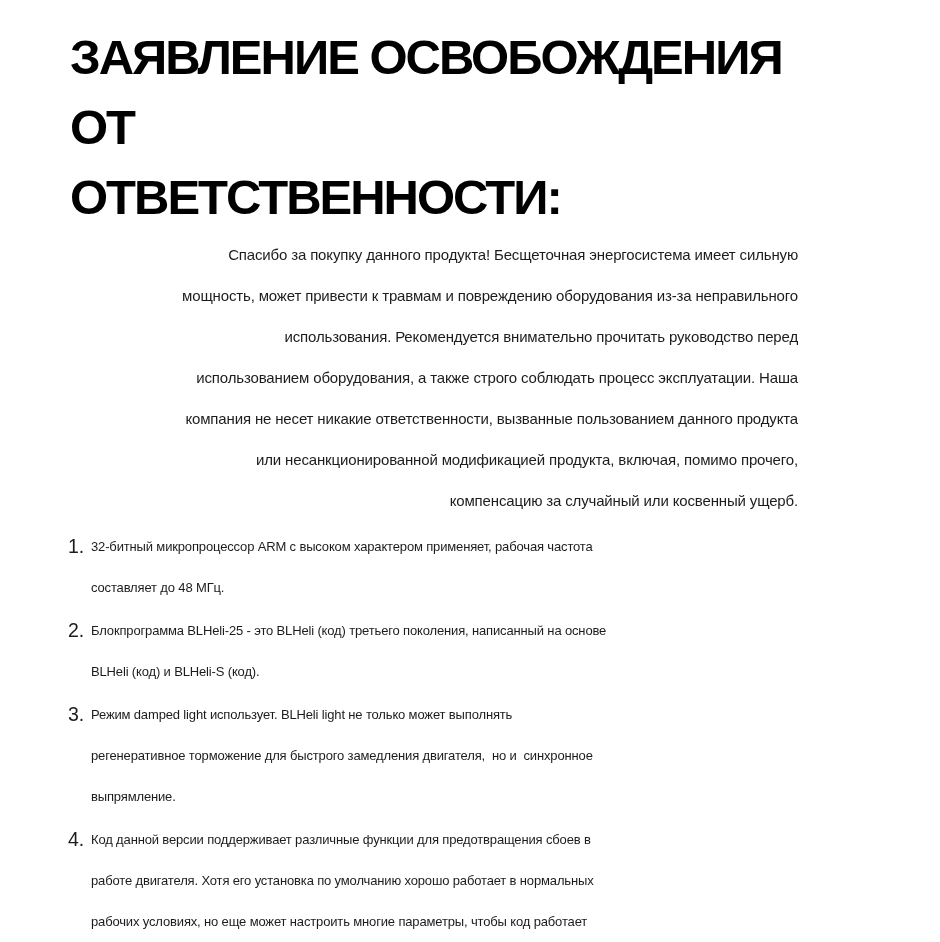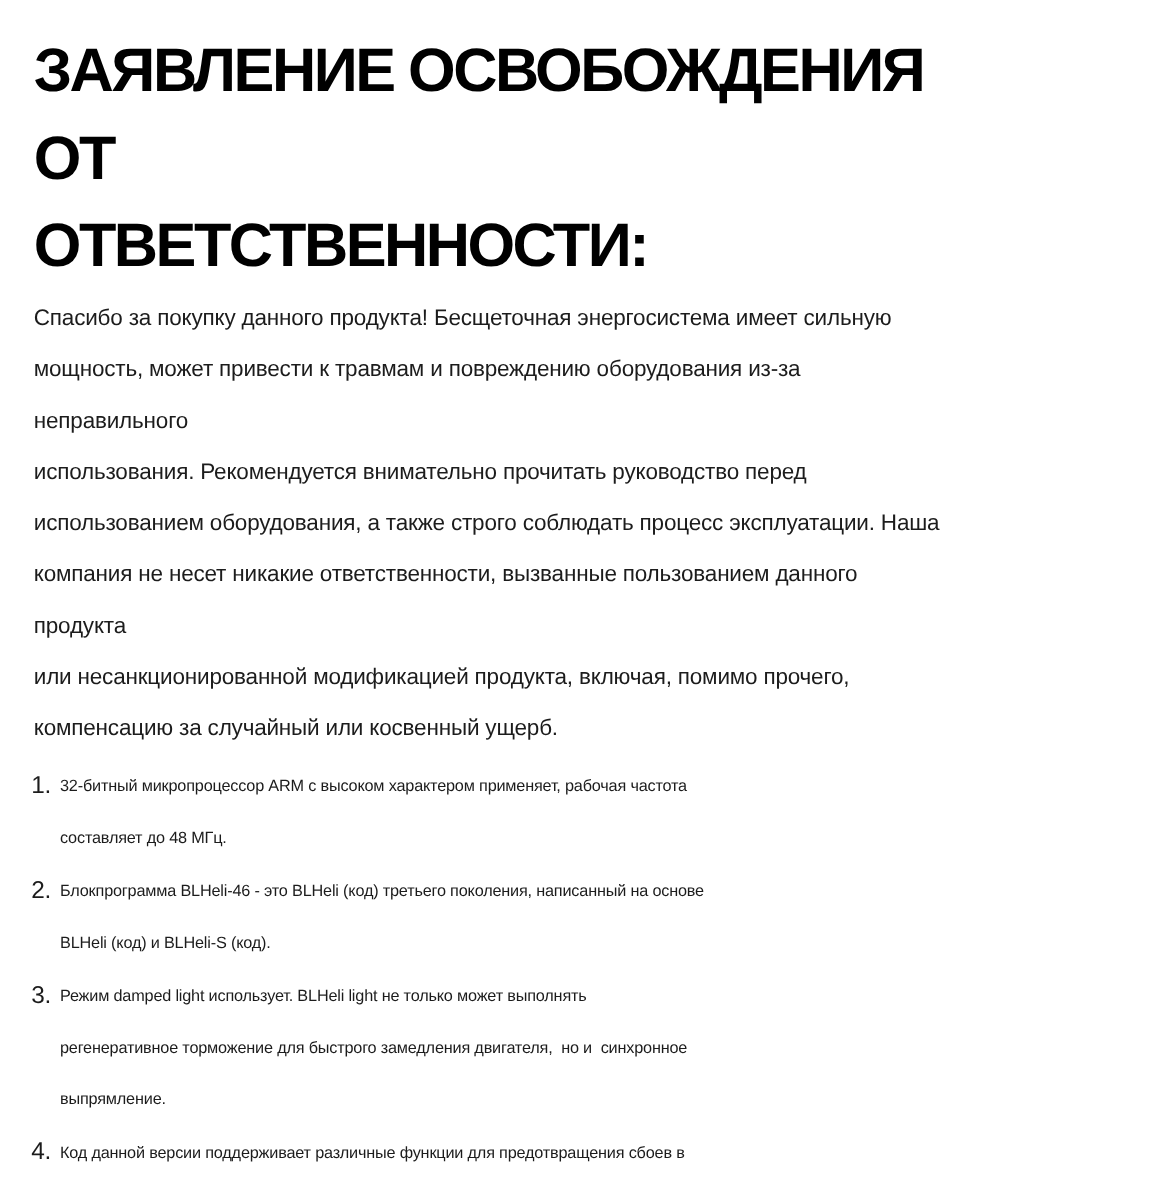--- a/index.html
+++ b/index.html
@@ -13,37 +13,39 @@
     overflow: hidden;
     font-family: "Liberation Sans", sans-serif;
     color: #1c1c1c;
   }
   .page {
     padding: 22px 8px 0 27px;
     box-sizing: border-box;
     width: 763px;
     height: 942px;
     overflow: hidden;
+    margin-left: 43px;
   }
   .pre { white-space: pre-wrap; }
   h1.disclaimer-heading,
   h2.features-heading {
     margin: 0;
     font-weight: 700;
     color: #000000;
     font-size: 49px;
     line-height: 70px;
     letter-spacing: -2px;
   }
   p.disclaimer-body {
     margin: 2px 0 0 0;
-    font-size: 18px;
+    font-size: 15px;
     line-height: 41px;
     letter-spacing: -0.15px;
     color: #1c1c1c;
+    text-align: right;
   }
   h2.features-heading {
     margin-top: 24px;
   }
   ol.features-list {
     list-style: none;
     margin: 5px 0 0 0;
     padding: 0;
   }
   ol.features-list li {
@@ -82,21 +84,21 @@
 
 
   <ol class="features-list">
     <li>
       <span class="feature-number">1.</span>
       <div class="feature-text pre">32-битный микропроцессор ARM с высоком характером применяет, рабочая частота
 составляет до 48 МГц.</div>
     </li>
     <li>
       <span class="feature-number">2.</span>
-      <div class="feature-text pre">Блокпрограмма BLHeli-46 - это BLHeli (код) третьего поколения, написанный на основе
+      <div class="feature-text pre">Блокпрограмма BLHeli-25 - это BLHeli (код) третьего поколения, написанный на основе
 BLHeli (код) и BLHeli-S (код).</div>
     </li>
     <li>
       <span class="feature-number">3.</span>
       <div class="feature-text pre">Режим damped light использует. BLHeli light не только может выполнять
 регенеративное торможение для быстрого замедления двигателя,  но и  синхронное
 выпрямление.</div>
     </li>
     <li>
       <span class="feature-number">4.</span>

